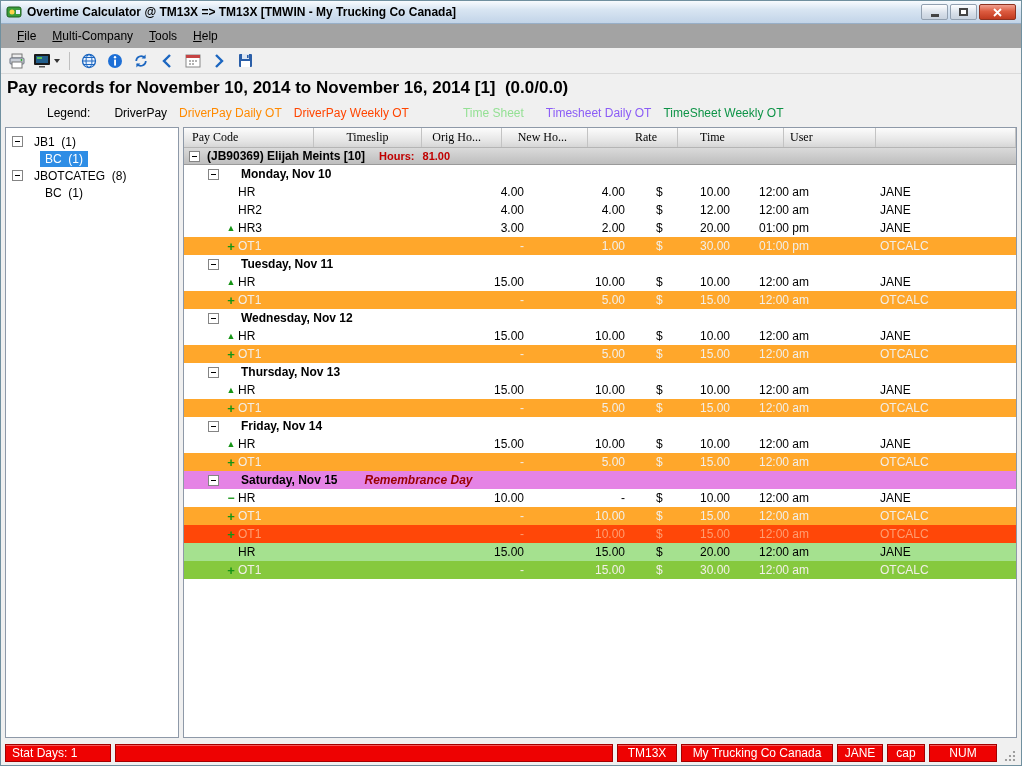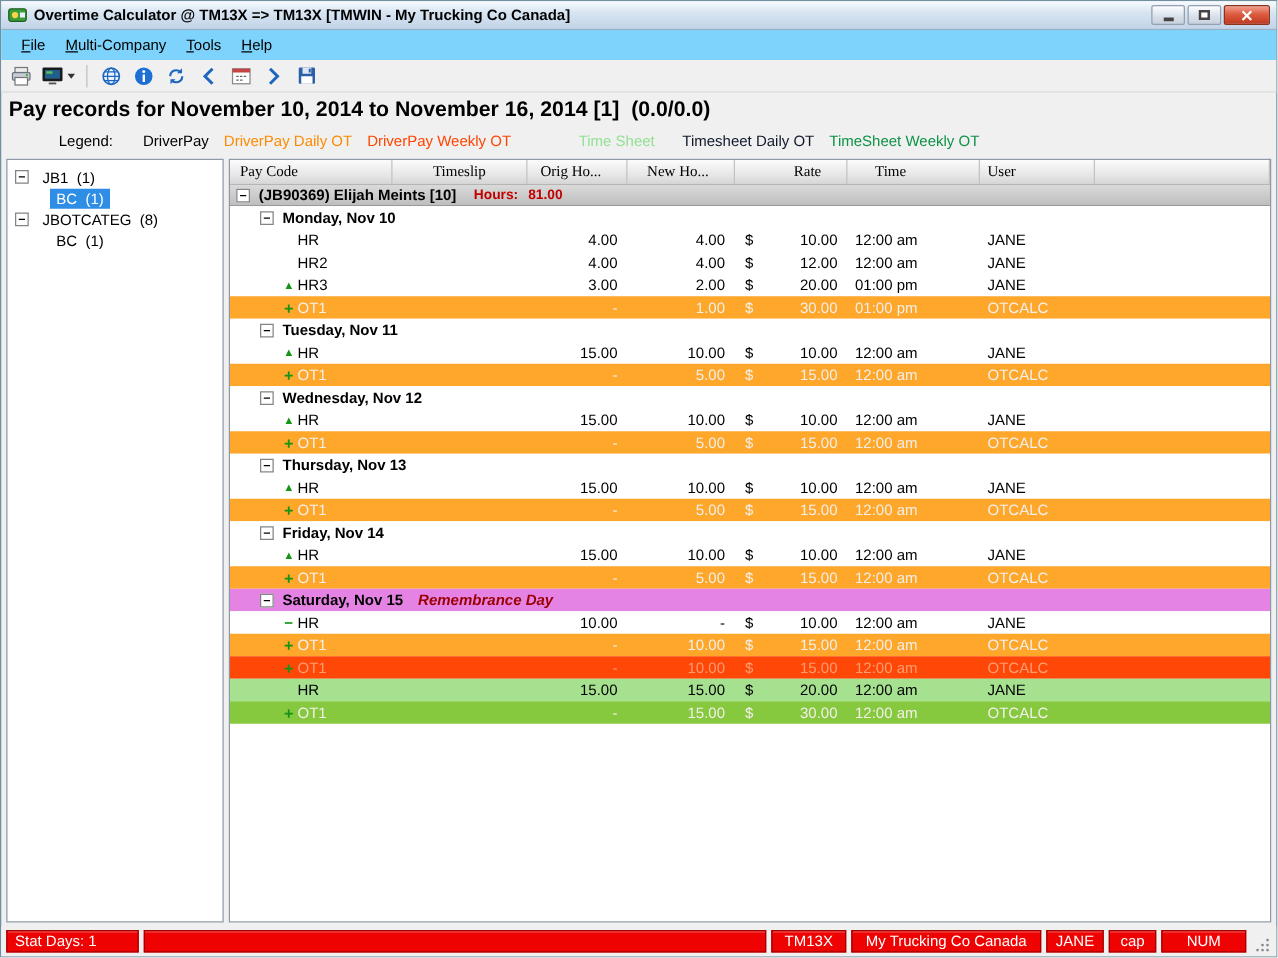--- a/index.html
+++ b/index.html
@@ -14,21 +14,21 @@
   .app-icon{width:16px;height:16px;flex:none;display:inline-flex;}
   .title-text{font-weight:bold;font-size:12px;white-space:pre;flex:1;overflow:hidden;}
   .win-controls{display:flex;gap:2px;}
   .winbtn{width:27px;height:16px;border:1px solid #92A0B0;border-radius:2px;cursor:default;
     background:linear-gradient(#FDFEFF,#D7DFE9 60%,#C8D2DE);display:flex;align-items:center;justify-content:center;}
   .winbtn.close{width:37px;background:linear-gradient(#F0A090,#DD5C40 45%,#C03A20);border-color:#8E3220;}
   .g-min{width:8px;height:3px;background:#444;margin-top:7px;}
   .g-max{width:9px;height:8px;border:2px solid #444;background:#fff;}
 
   
-  .menubar{height:24px;flex:none;display:flex;align-items:center;padding-left:8px;background:#7dd3fc;}
+  .menubar{height:24px;flex:none;display:flex;align-items:center;padding-left:8px;background:#a3a3a3;}
   .menu-item{padding:4px 8px;cursor:default;}
 
   
   .toolbar{height:26px;flex:none;display:flex;align-items:center;padding-left:4px;gap:2px;background:#F0F0F0;border-bottom:1px solid #DADADA;}
   .tbtn{height:22px;min-width:24px;display:flex;align-items:center;justify-content:center;padding:0 2px;}
   .tsep{width:1px;height:18px;background:#C0C0C0;margin:0 5px;}
   .drop-arrow{width:0;height:0;border-left:3.5px solid transparent;border-right:3.5px solid transparent;border-top:4px solid #333;margin-left:3px;}
 
   
   .pagehead{height:28px;flex:none;display:flex;align-items:center;padding-left:6px;}
@@ -70,21 +70,21 @@
   .c-user{width:92px;}
   .c-fill{flex:1;}
 
   .grouprow{height:17px;flex:none;display:flex;align-items:center;background:linear-gradient(#DADADA,#BEBEBE);border-bottom:1px solid #9A9A9A;}
   .grouprow .expander{margin-left:5px;margin-right:7px;}
   .gtitle{font-weight:bold;}
   .ghours-label{color:var(--hours-red);font-size:11px;font-weight:bold;margin-left:14px;}
   .ghours{color:var(--hours-red);font-size:11px;font-weight:bold;margin-left:8px;}
 
   .gridrows{flex:1;display:flex;flex-direction:column;overflow:hidden;background:#fff;}
-  .grid-row{height:18px;flex:none;display:flex;align-items:center;}
+  .grid-row{height:18px;flex:none;display:flex;align-items:center;gap:15px;}
   .day-row{font-weight:bold;background:#fff;}
   .day-row .expander{margin-left:24px;margin-right:7px;}
   .day-row.holiday{background:var(--holiday-row);}
   .holiday-name{margin-left:12px;color:var(--holiday-text);font-style:italic;}
 
   .data-row .cell{height:100%;display:flex;align-items:center;}
   .data-row .c-code{padding-left:40px;}
   .data-row .c-orig,.data-row .c-new{justify-content:flex-end;padding-right:8px;}
   .data-row .c-rate{justify-content:space-between;padding:0 8px;}
   .data-row .c-time{padding-left:6px;}
@@ -221,21 +221,21 @@
   <div class="pagehead">
     <span class="page-title">Pay records for November 10, 2014 to November 16, 2014 [1]  (0.0/0.0)</span>
   </div>
 
   <div class="legend">
     <span class="legend-label">Legend:</span>
     <span class="legend-item li-0" style="color: rgb(0, 0, 0);">DriverPay</span>
     <span class="legend-item li-1" style="color: rgb(255, 138, 0);">DriverPay Daily OT</span>
     <span class="legend-item li-2" style="color: rgb(255, 69, 0);">DriverPay Weekly OT</span>
     <span class="legend-item li-3" style="color: rgb(148, 224, 148);">Time Sheet</span>
-    <span class="legend-item li-4" style="color: #0f172a;">Timesheet Daily OT</span>
+    <span class="legend-item li-4" style="color: #8b5cf6;">Timesheet Daily OT</span>
     <span class="legend-item li-5" style="color: rgb(14, 147, 71);">TimeSheet Weekly OT</span>
   </div>
 
   <div class="content">
 
     <div class="sidebar">
       <div class="tnode">
         <span class="expander">
             <span class="minusline"></span>
           </span>

